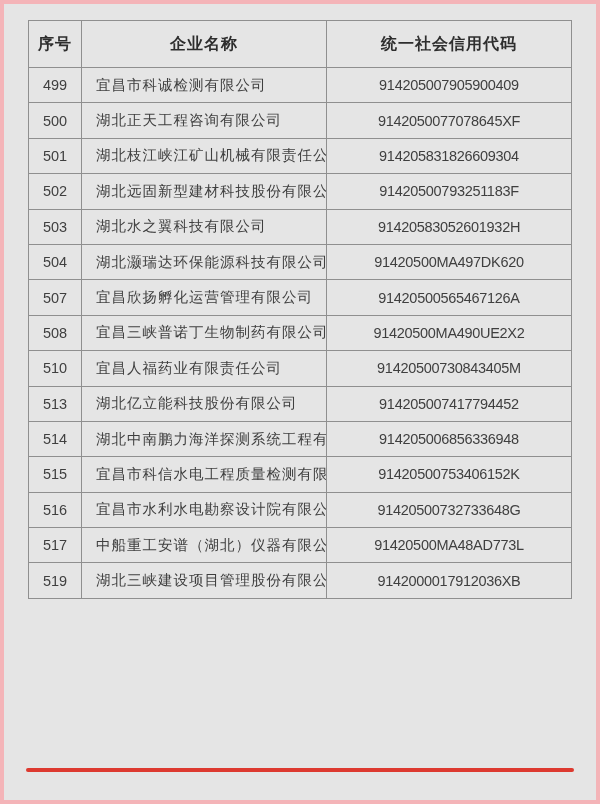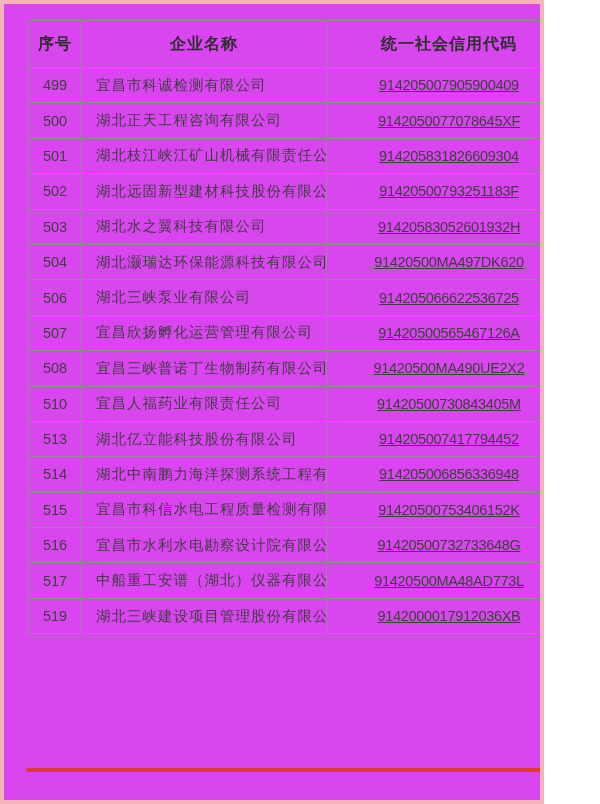--- a/index.html
+++ b/index.html
@@ -3,24 +3,24 @@
 <meta charset="utf-8">
 <style>
   html, body {
     margin: 0;
     padding: 0;
     background: #ffffff;
     font-family: "Liberation Serif", "DejaVu Serif", serif;
   }
   .page {
     position: relative;
-    width: 544px;
+    width: 600px;
     height: 804px;
     box-sizing: border-box;
-    background: #d946ef;
+    background: #e5e5e5;
     border: 4px solid #f4b4b8;
     overflow: hidden;
   }
   .company-table {
     position: absolute;
     left: 24px;
     top: 16px;
     width: 544px;
     border-collapse: collapse;
     table-layout: fixed;
@@ -46,21 +46,20 @@
   }
   .col-no    { width: 50px;  text-align: center; }
   .col-name  { width: 312px; text-align: left; padding-left: 14px; letter-spacing: 1px; }
   .col-code  {
     width: 182px;
     text-align: center;
     font-family: "Liberation Sans", "DejaVu Sans", sans-serif;
     font-size: 14px;
     letter-spacing: -0.3px;
     color: #4a4a4a;
-    text-decoration: underline;
   }
   .num {
     font-family: "Liberation Sans", "DejaVu Sans", sans-serif;
     font-size: 14.5px;
     color: #4a4a4a;
   }
   .highlight-underline {
     position: absolute;
     left: 22px;
     top: 764px;
@@ -108,25 +107,20 @@
       <td class="col-no num">503</td>
       <td class="col-name">湖北水之翼科技有限公司</td>
       <td class="col-code">91420583052601932H</td>
     </tr>
         <tr>
       <td class="col-no num">504</td>
       <td class="col-name">湖北灏瑞达环保能源科技有限公司</td>
       <td class="col-code">91420500MA497DK620</td>
     </tr>
         <tr>
-      <td class="col-no num">506</td>
-      <td class="col-name">湖北三峡泵业有限公司</td>
-      <td class="col-code">914205066622536725</td>
-    </tr>
-        <tr>
       <td class="col-no num">507</td>
       <td class="col-name">宜昌欣扬孵化运营管理有限公司</td>
       <td class="col-code">91420500565467126A</td>
     </tr>
         <tr>
       <td class="col-no num">508</td>
       <td class="col-name">宜昌三峡普诺丁生物制药有限公司</td>
       <td class="col-code">91420500MA490UE2X2</td>
     </tr>
         <tr>

